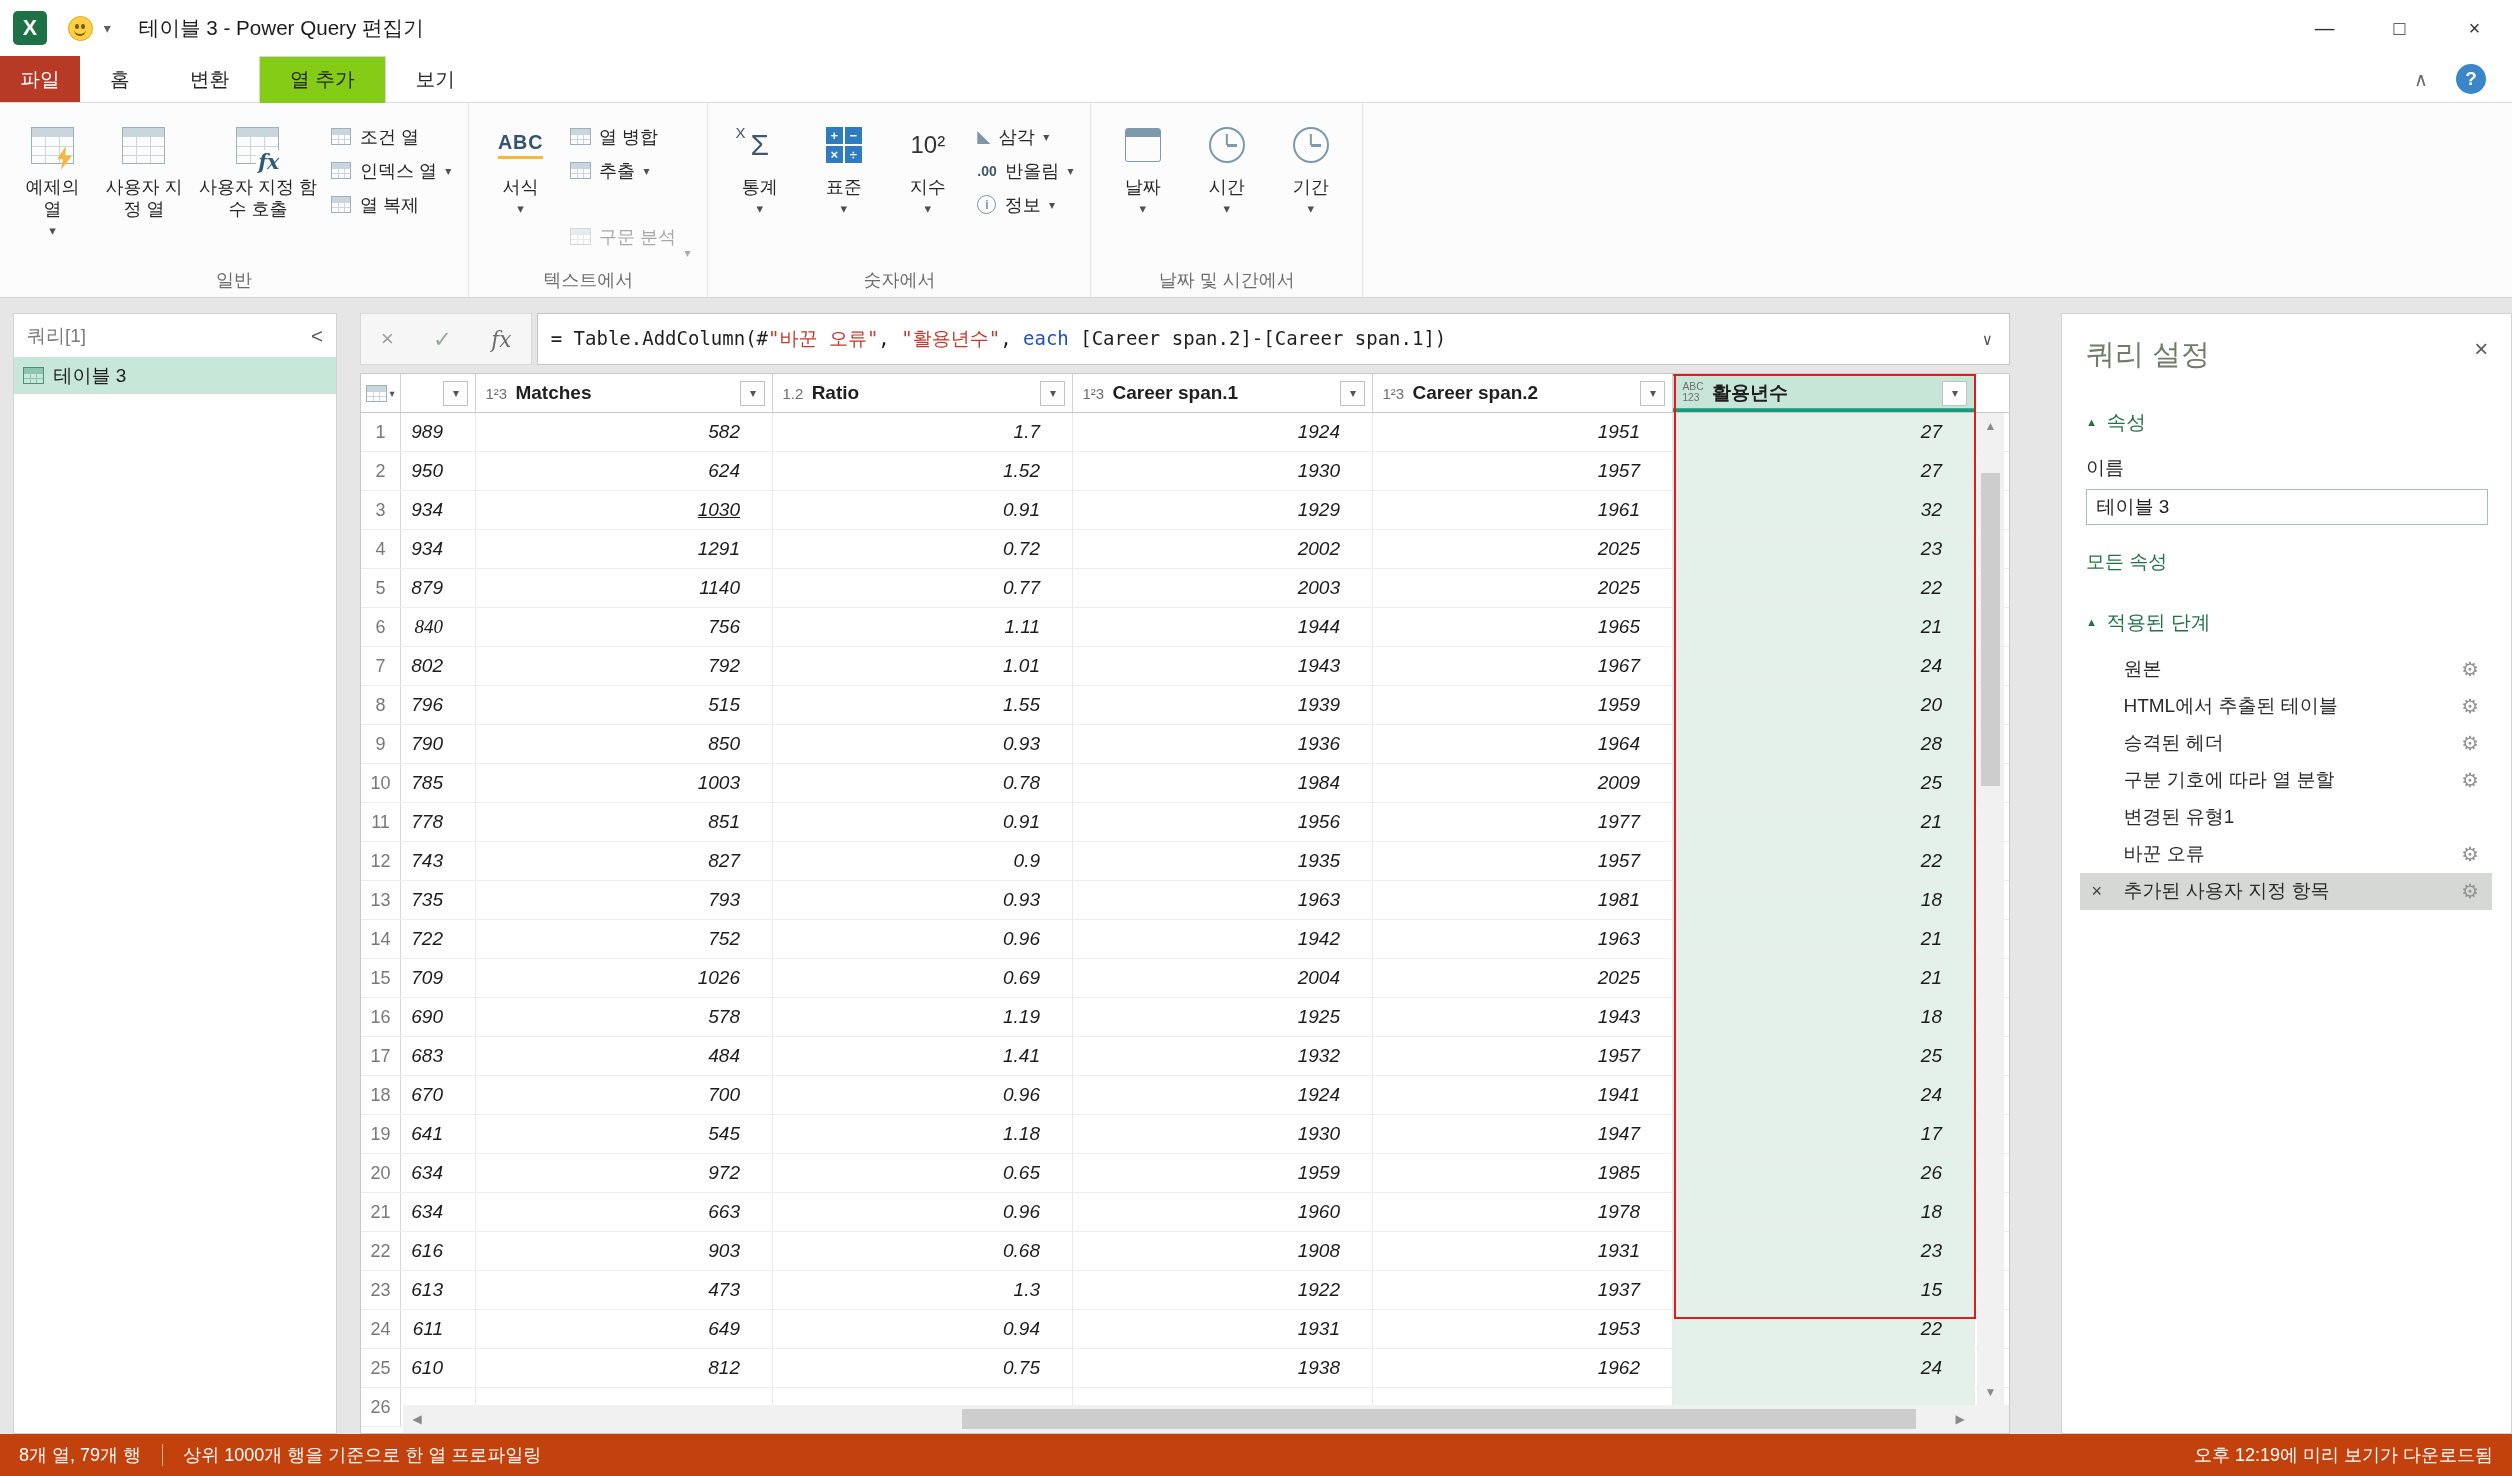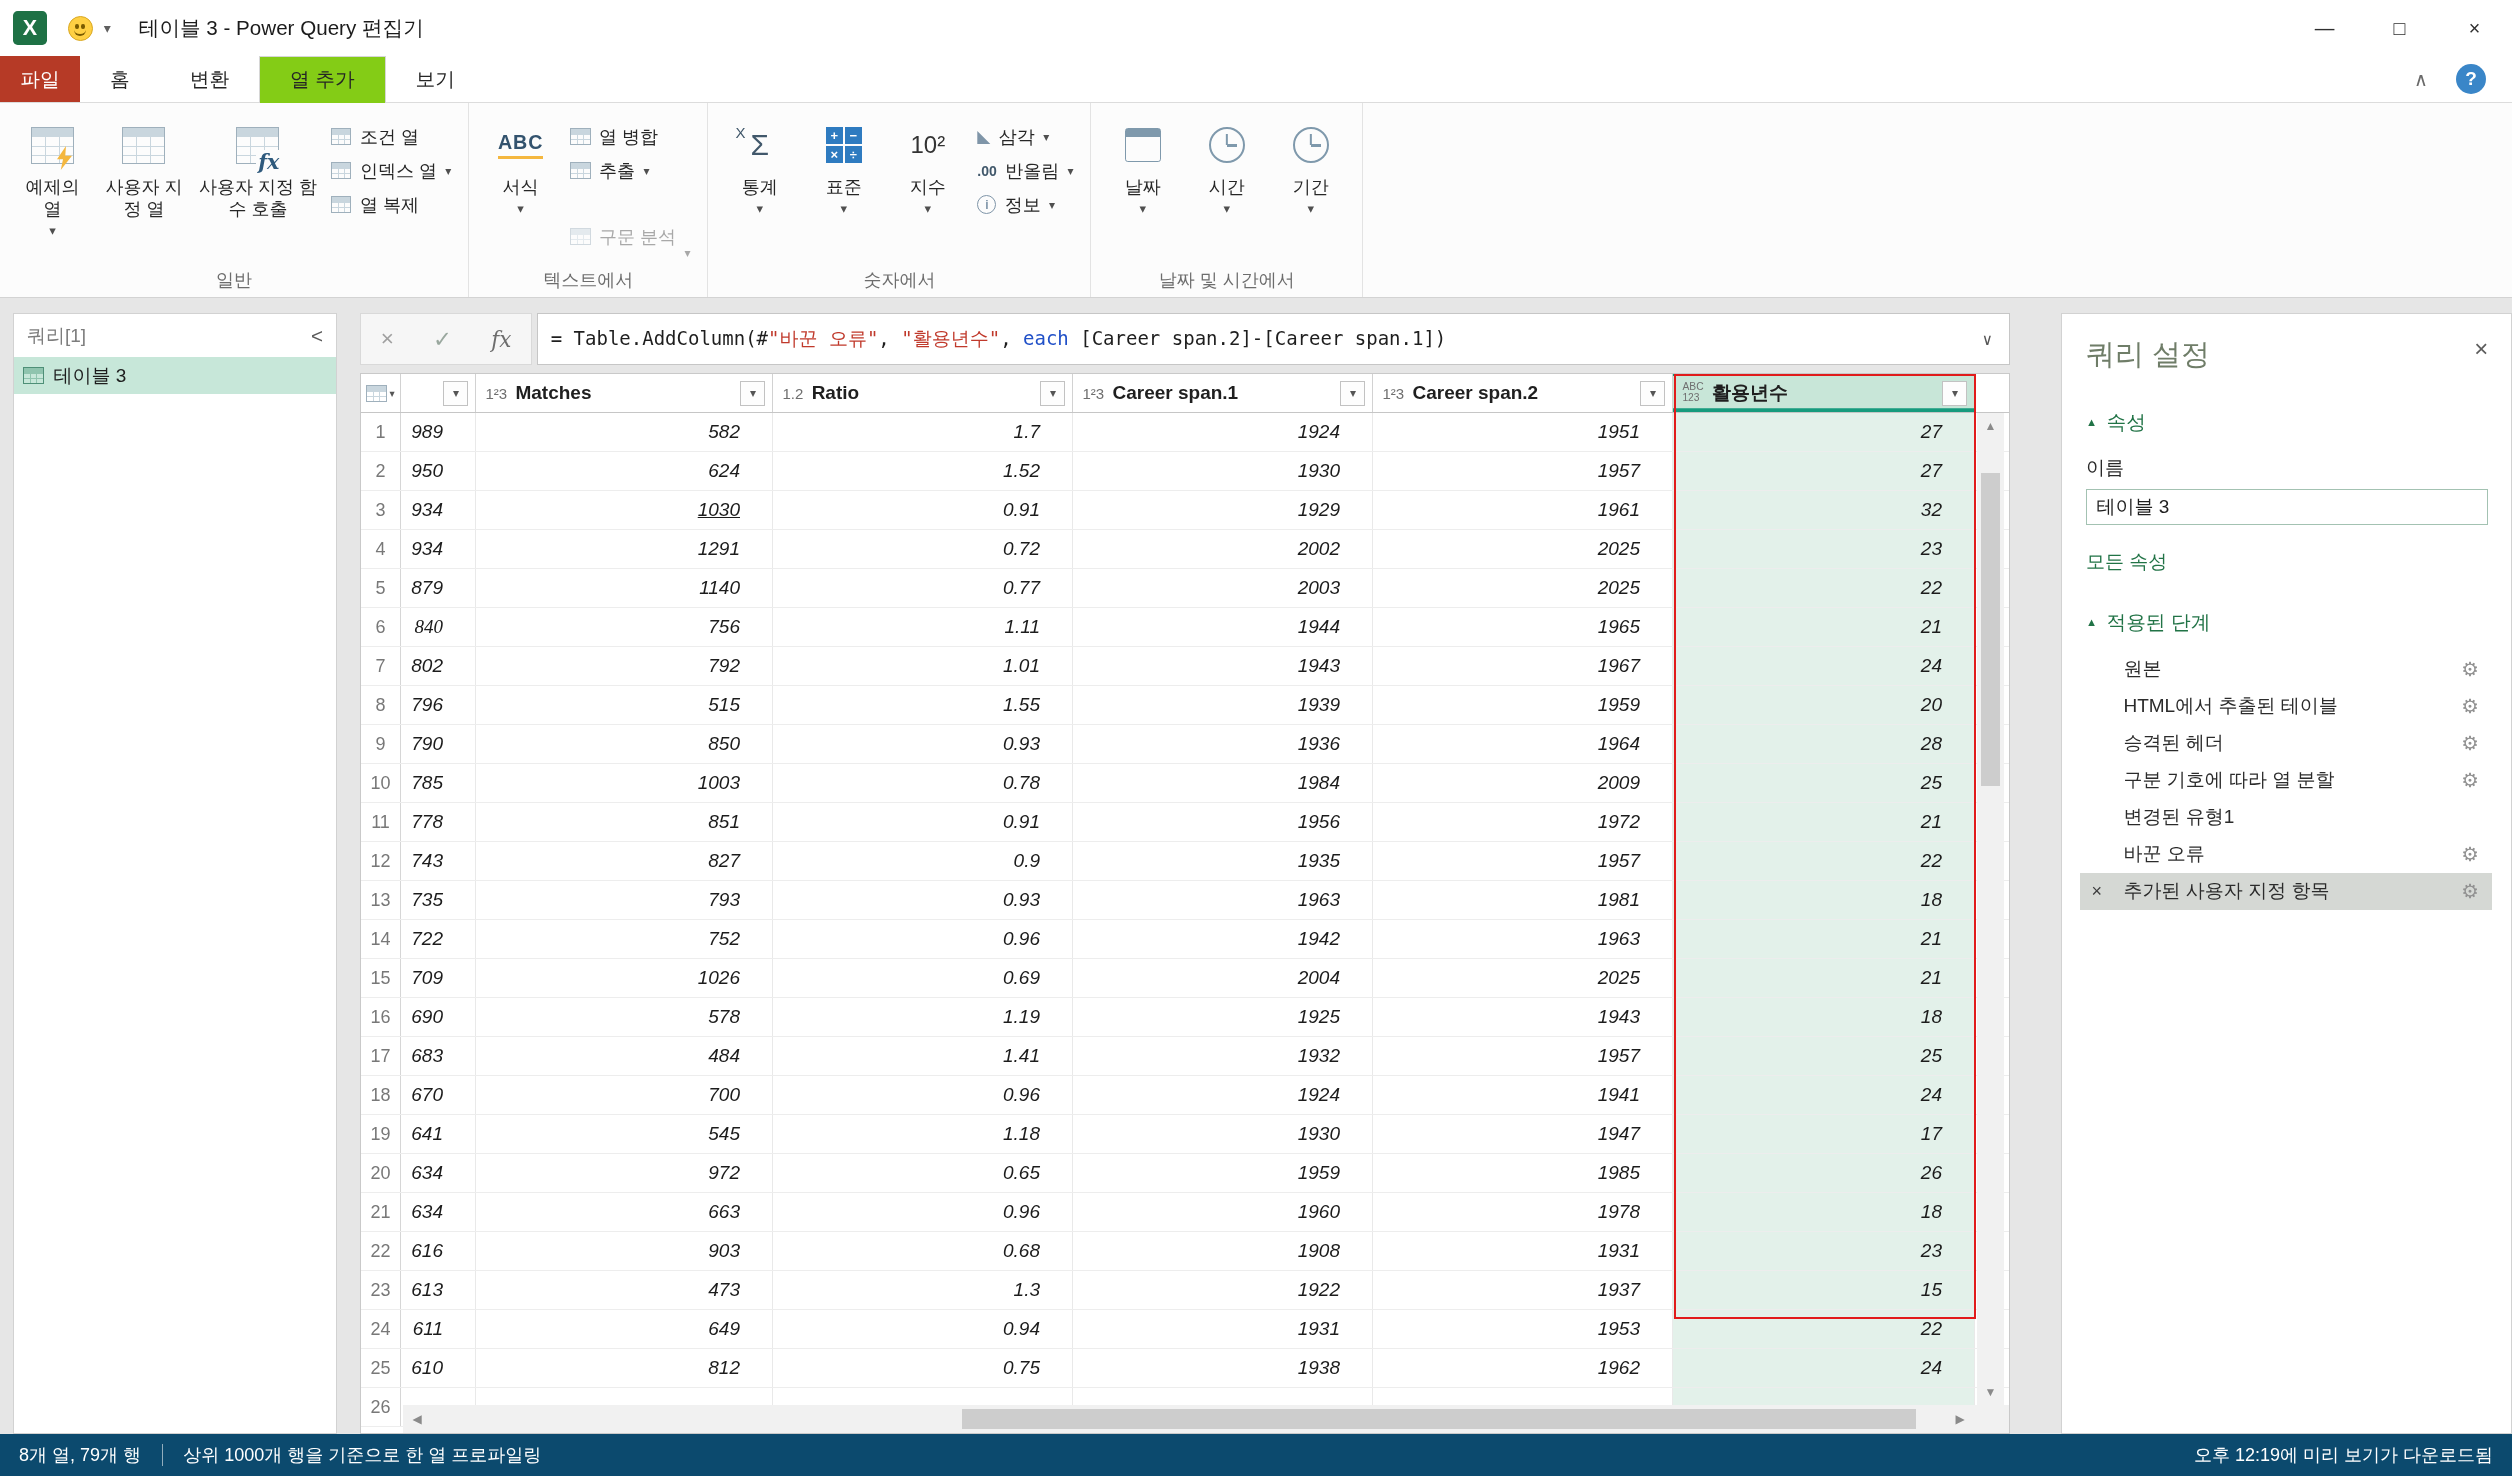--- a/index.html
+++ b/index.html
@@ -124,21 +124,21 @@
   .name-label { margin-top:19px; font-size:19px; color:#2a2a2a; }
   .name-input { margin-top:8.4px; height:36px; width:402px; border:0.9px solid #a3c2b2; background:#fff; padding:0 9.4px; font-size:19px; color:#1f1f1f; font-family:"Liberation Sans","DejaVu Sans",sans-serif; }
   .all-props { margin-top:24px; color:#217346; font-size:19px; }
   .steps { margin-top:15px; margin-left:-5.6px; }
   .step { height:37px; display:flex; align-items:center; padding:0 13px 0 43px; font-size:19px; color:#2b2b2b; white-space:nowrap; }
   .step.sel { background:#d5d8d4; padding-left:11.2px; }
   .step .delx { width:32px; color:#3d3d3d; font-size:18px; flex:0 0 auto; }
   .step .gear { margin-left:auto; color:#919191; font-size:19.7px; }
 
   
-  .statusbar { position:absolute; left:0; right:0; bottom:0; height:42px; background:#0c4a6e; color:#fff; display:flex; align-items:center; font-size:18px; padding:0 19px; }
+  .statusbar { position:absolute; left:0; right:0; bottom:0; height:42px; background:#c2410c; color:#fff; display:flex; align-items:center; font-size:18px; padding:0 19px; }
   .sb-sep { width:0.9px; height:22.5px; background:rgba(255,255,255,.55); margin:0 20.6px; }
   .sb-right { margin-left:auto; }
 </style>
 </head>
 <body>
 
 <div>
 
   <div class="titlebar">
     <div class="excel-icon">X</div>
@@ -469,21 +469,21 @@
           <div class="gcell" style="width: 300px;">1984</div>
           <div class="gcell" style="width: 300px;">2009</div>
           <div class="gcell sel" style="width: 302px;">25</div>
         </div>
         <div class="grow">
           <div class="gnum">11</div>
           <div class="gcell" style="width: 75px;">778</div>
           <div class="gcell" style="width: 297px;">851</div>
           <div class="gcell" style="width: 300px;">0.91</div>
           <div class="gcell" style="width: 300px;">1956</div>
-          <div class="gcell" style="width: 300px;">1972</div>
+          <div class="gcell" style="width: 300px;">1977</div>
           <div class="gcell sel" style="width: 302px;">21</div>
         </div>
         <div class="grow">
           <div class="gnum">12</div>
           <div class="gcell" style="width: 75px;">743</div>
           <div class="gcell" style="width: 297px;">827</div>
           <div class="gcell" style="width: 300px;">0.9</div>
           <div class="gcell" style="width: 300px;">1935</div>
           <div class="gcell" style="width: 300px;">1957</div>
           <div class="gcell sel" style="width: 302px;">22</div>

